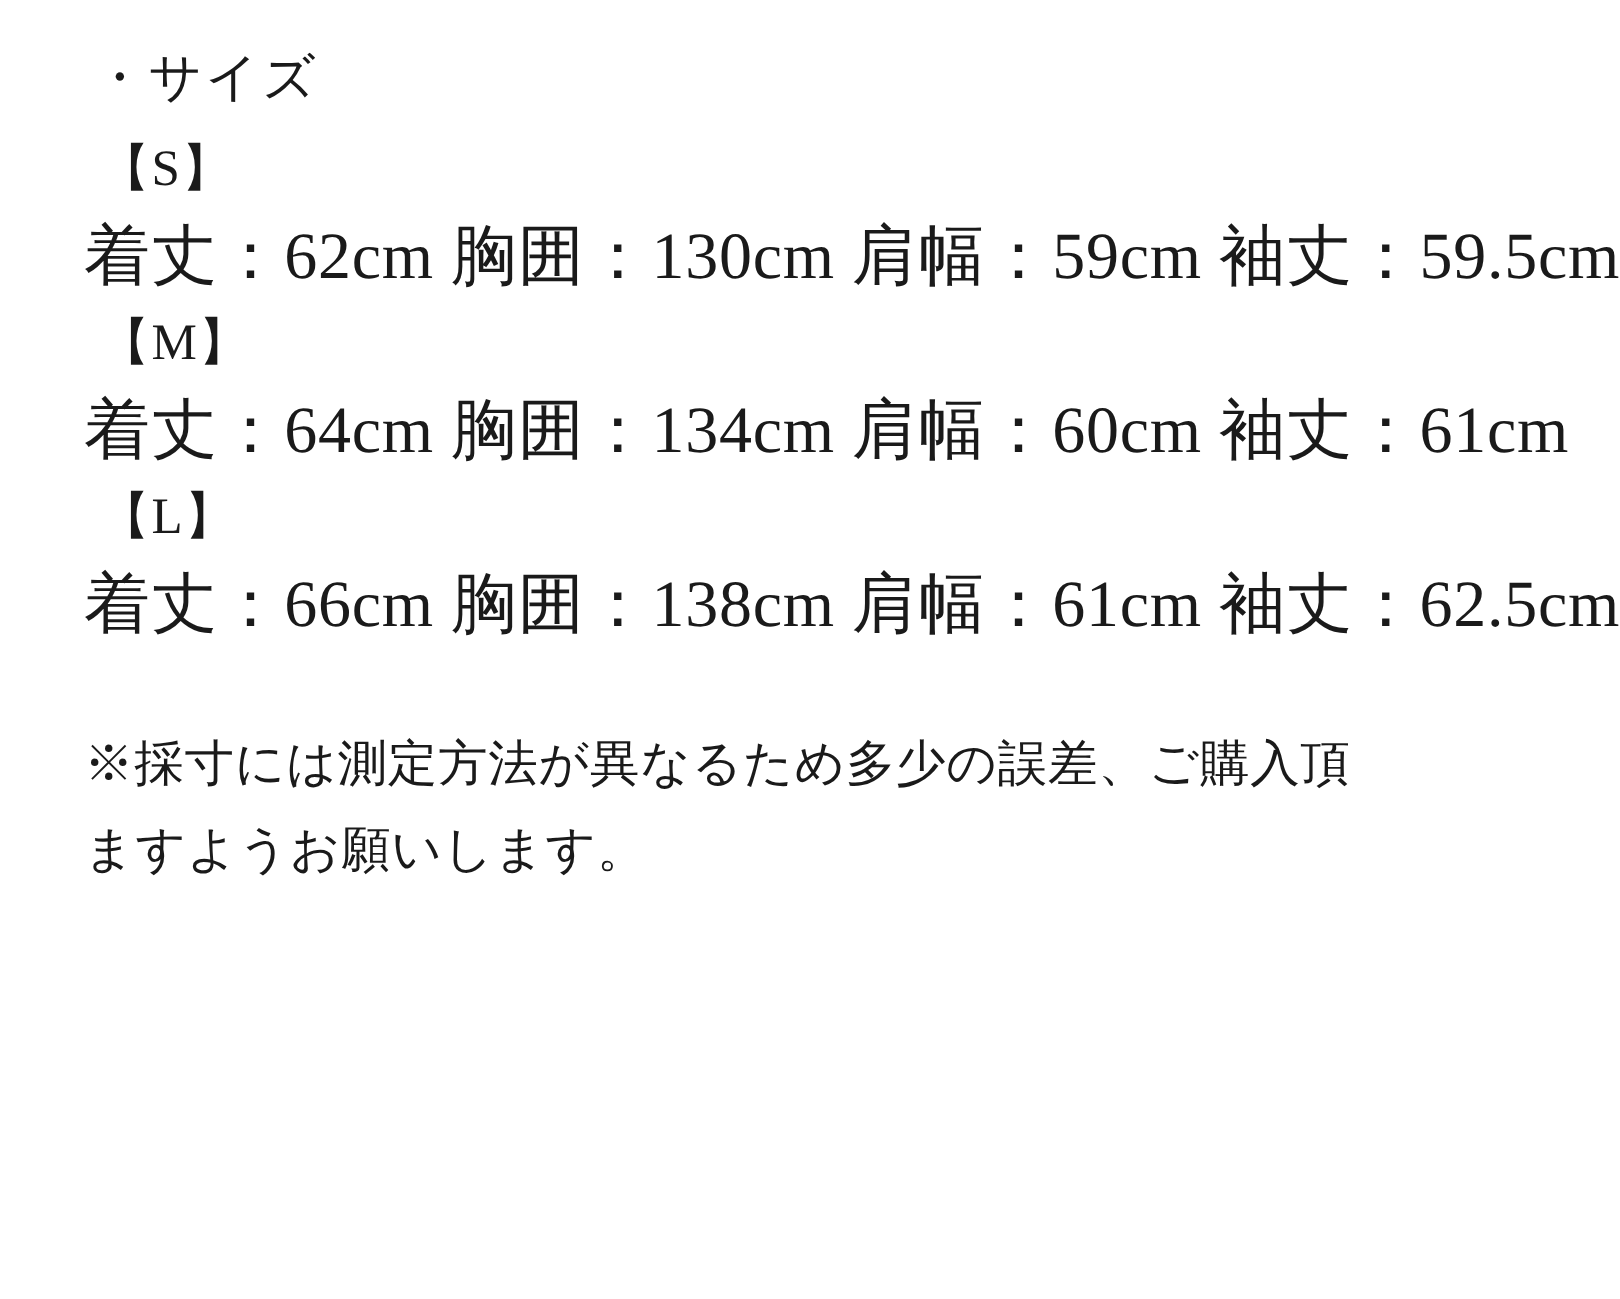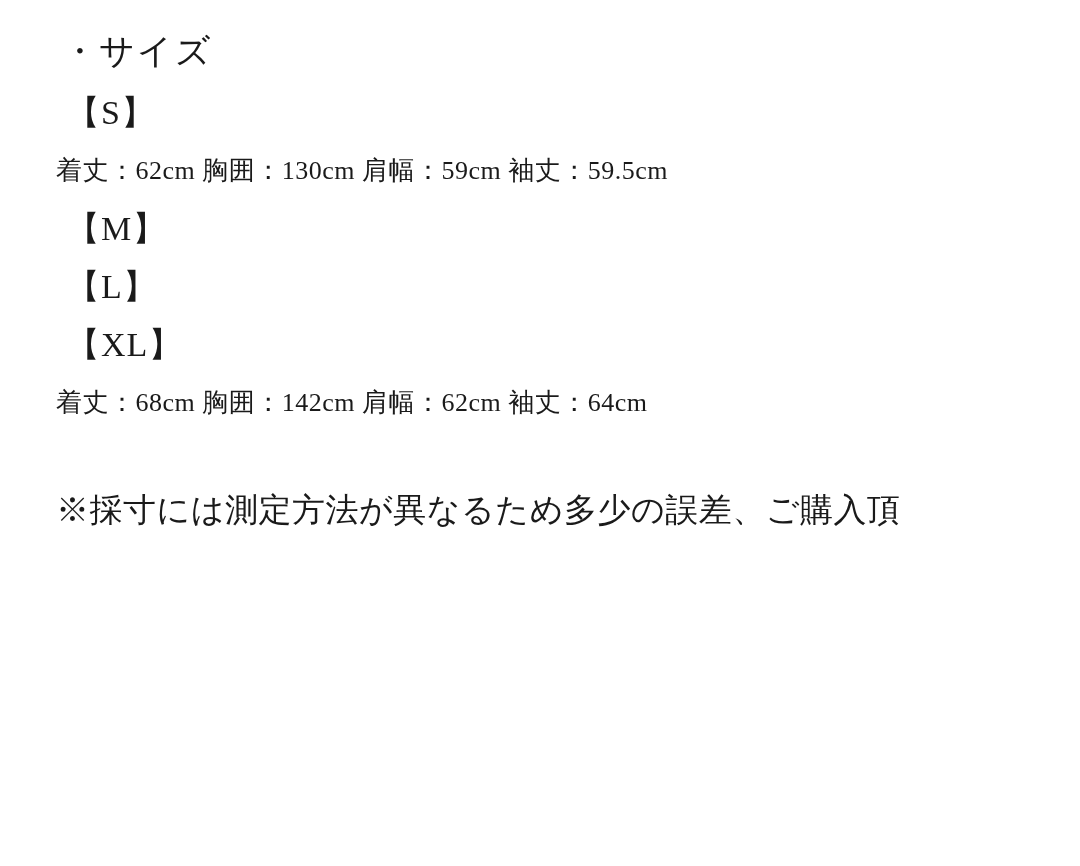--- a/index.html
+++ b/index.html
@@ -33,21 +33,21 @@
     margin: 0;
   }
   .size-label {
     font-size: 34px;
     line-height: 58px;
     letter-spacing: 1px;
     margin-left: 10px;
     white-space: nowrap;
   }
   .size-values {
-    font-size: 26px;
+    font-size: 44px;
     line-height: 58px;
     letter-spacing: 0.5px;
     white-space: nowrap;
   }
   .spacer {
     height: 50px;
   }
   .note {
     font-size: 33px;
     line-height: 57px;
@@ -64,31 +64,30 @@
 
   <div class="heading">・サイズ</div>
 
   <div class="size-block">
     <div class="size-label">【S】</div>
     <div class="size-values">着丈：62cm 胸囲：130cm 肩幅：59cm 袖丈：59.5cm</div>
   </div>
 
   <div class="size-block">
     <div class="size-label">【M】</div>
+    <div class="size-values">着丈：64cm 胸囲：134cm 肩幅：60cm 袖丈：61cm</div>
   </div>
 
   <div class="size-block">
     <div class="size-label">【L】</div>
+    <div class="size-values">着丈：66cm 胸囲：138cm 肩幅：61cm 袖丈：62.5cm</div>
   </div>
 
-  <div class="size-block">
-    <div class="size-label">【XL】</div>
-    <div class="size-values">着丈：68cm 胸囲：142cm 肩幅：62cm 袖丈：64cm</div>
-  </div>
 
   <div class="spacer"></div>
 
 
   <div class="note">
     <div class="note-line">※採寸には測定方法が異なるため多少の誤差、ご購入頂</div>
+    <div class="note-line">ますようお願いします。</div>
   </div>
 
 </div>
 
 </body></html>

